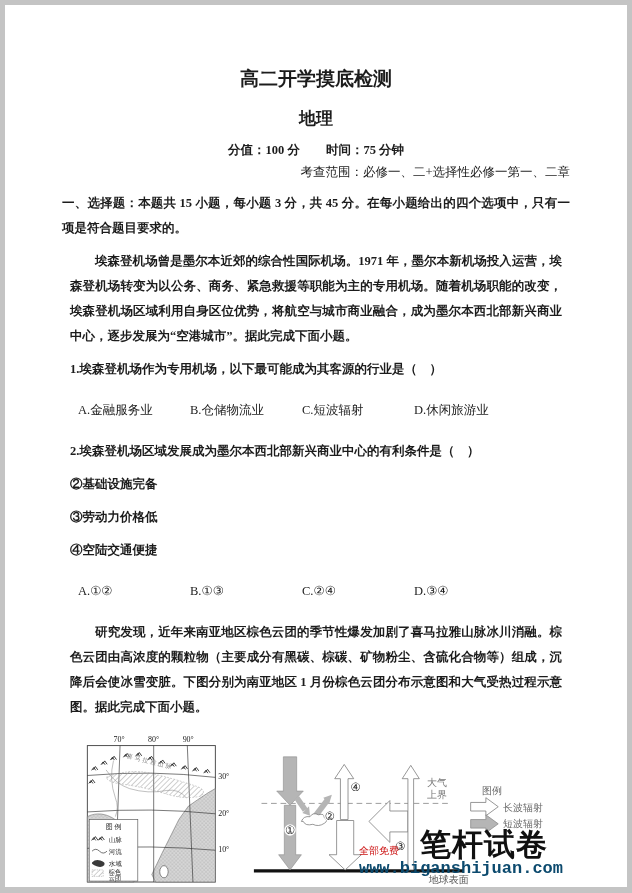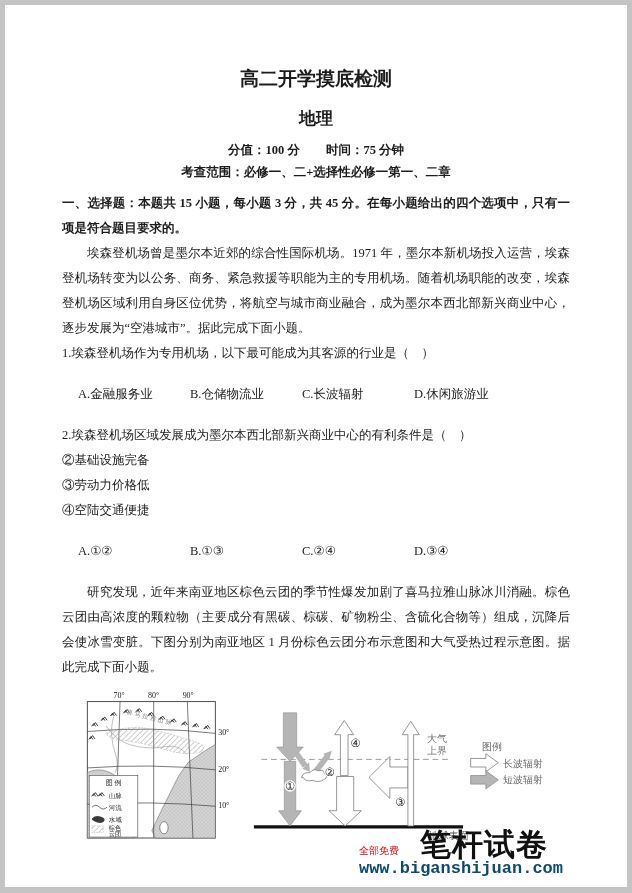--- a/index.html
+++ b/index.html
@@ -26,26 +26,26 @@
   }
   .subject{
     text-align:center; font-size:17px; font-weight:bold;
     margin:3px 0 0 0; line-height:24px;
   }
   .meta{
     display:flex; justify-content:center; gap:26px;
     font-weight:bold; margin-top:9px; line-height:20px;
   }
   .scope{
-    text-align:center; font-weight:bold; margin:2px 0 0 0; line-height:20px;
+    text-align:right; font-weight:normal; margin:2px 0 0 0; line-height:20px;
   }
   .section-head{
     font-weight:bold; margin:9px 0 0 0; text-align:justify;
   }
-  p.body-text{ margin:0; text-align:justify; }
+  p.body-text{ margin:8px; text-align:justify;font-weight:bold; }
   p.indent{ text-indent:2em; }
   .opt-row{ display:flex; margin:16px; }
   .opt-row .opt{ width:112px; }
   .opt-row .opt:last-child{ width:auto; }
   .figure-row{
     display:flex; align-items:flex-start;
     margin-top:4px; padding-left:16px; gap:10px;
   }
   svg text{ font-family:"Liberation Serif","DejaVu Serif",serif; }
   .logo{ position:absolute; right:64px; bottom:10px; }
@@ -81,21 +81,21 @@
   <div class="scope">考查范围：必修一、二+选择性必修一第一、二章</div>
 
   <p class="section-head">一、选择题：本题共 15 小题，每小题 3 分，共 45 分。在每小题给出的四个选项中，只有一项是符合题目要求的。</p>
 
   <p class="body-text indent">埃森登机场曾是墨尔本近郊的综合性国际机场。1971 年，墨尔本新机场投入运营，埃森登机场转变为以公务、商务、紧急救援等职能为主的专用机场。随着机场职能的改变，埃森登机场区域利用自身区位优势，将航空与城市商业融合，成为墨尔本西北部新兴商业中心，逐步发展为“空港城市”。据此完成下面小题。</p>
 
   <p class="body-text">1.埃森登机场作为专用机场，以下最可能成为其客源的行业是（　）</p>
   <div class="opt-row">
     <span class="opt">A.金融服务业</span>
     <span class="opt">B.仓储物流业</span>
-    <span class="opt">C.长波辐射</span>
+    <span class="opt">C.短波辐射</span>
     <span class="opt">D.休闲旅游业</span>
   </div>
 
   <p class="body-text">2.埃森登机场区域发展成为墨尔本西北部新兴商业中心的有利条件是（　）</p>
   <p class="body-text">②基础设施完备</p>
   <p class="body-text">③劳动力价格低</p>
   <p class="body-text">④空陆交通便捷</p>
   <div class="opt-row">
     <span class="opt">A.①②</span>
     <span class="opt">B.①③</span>

